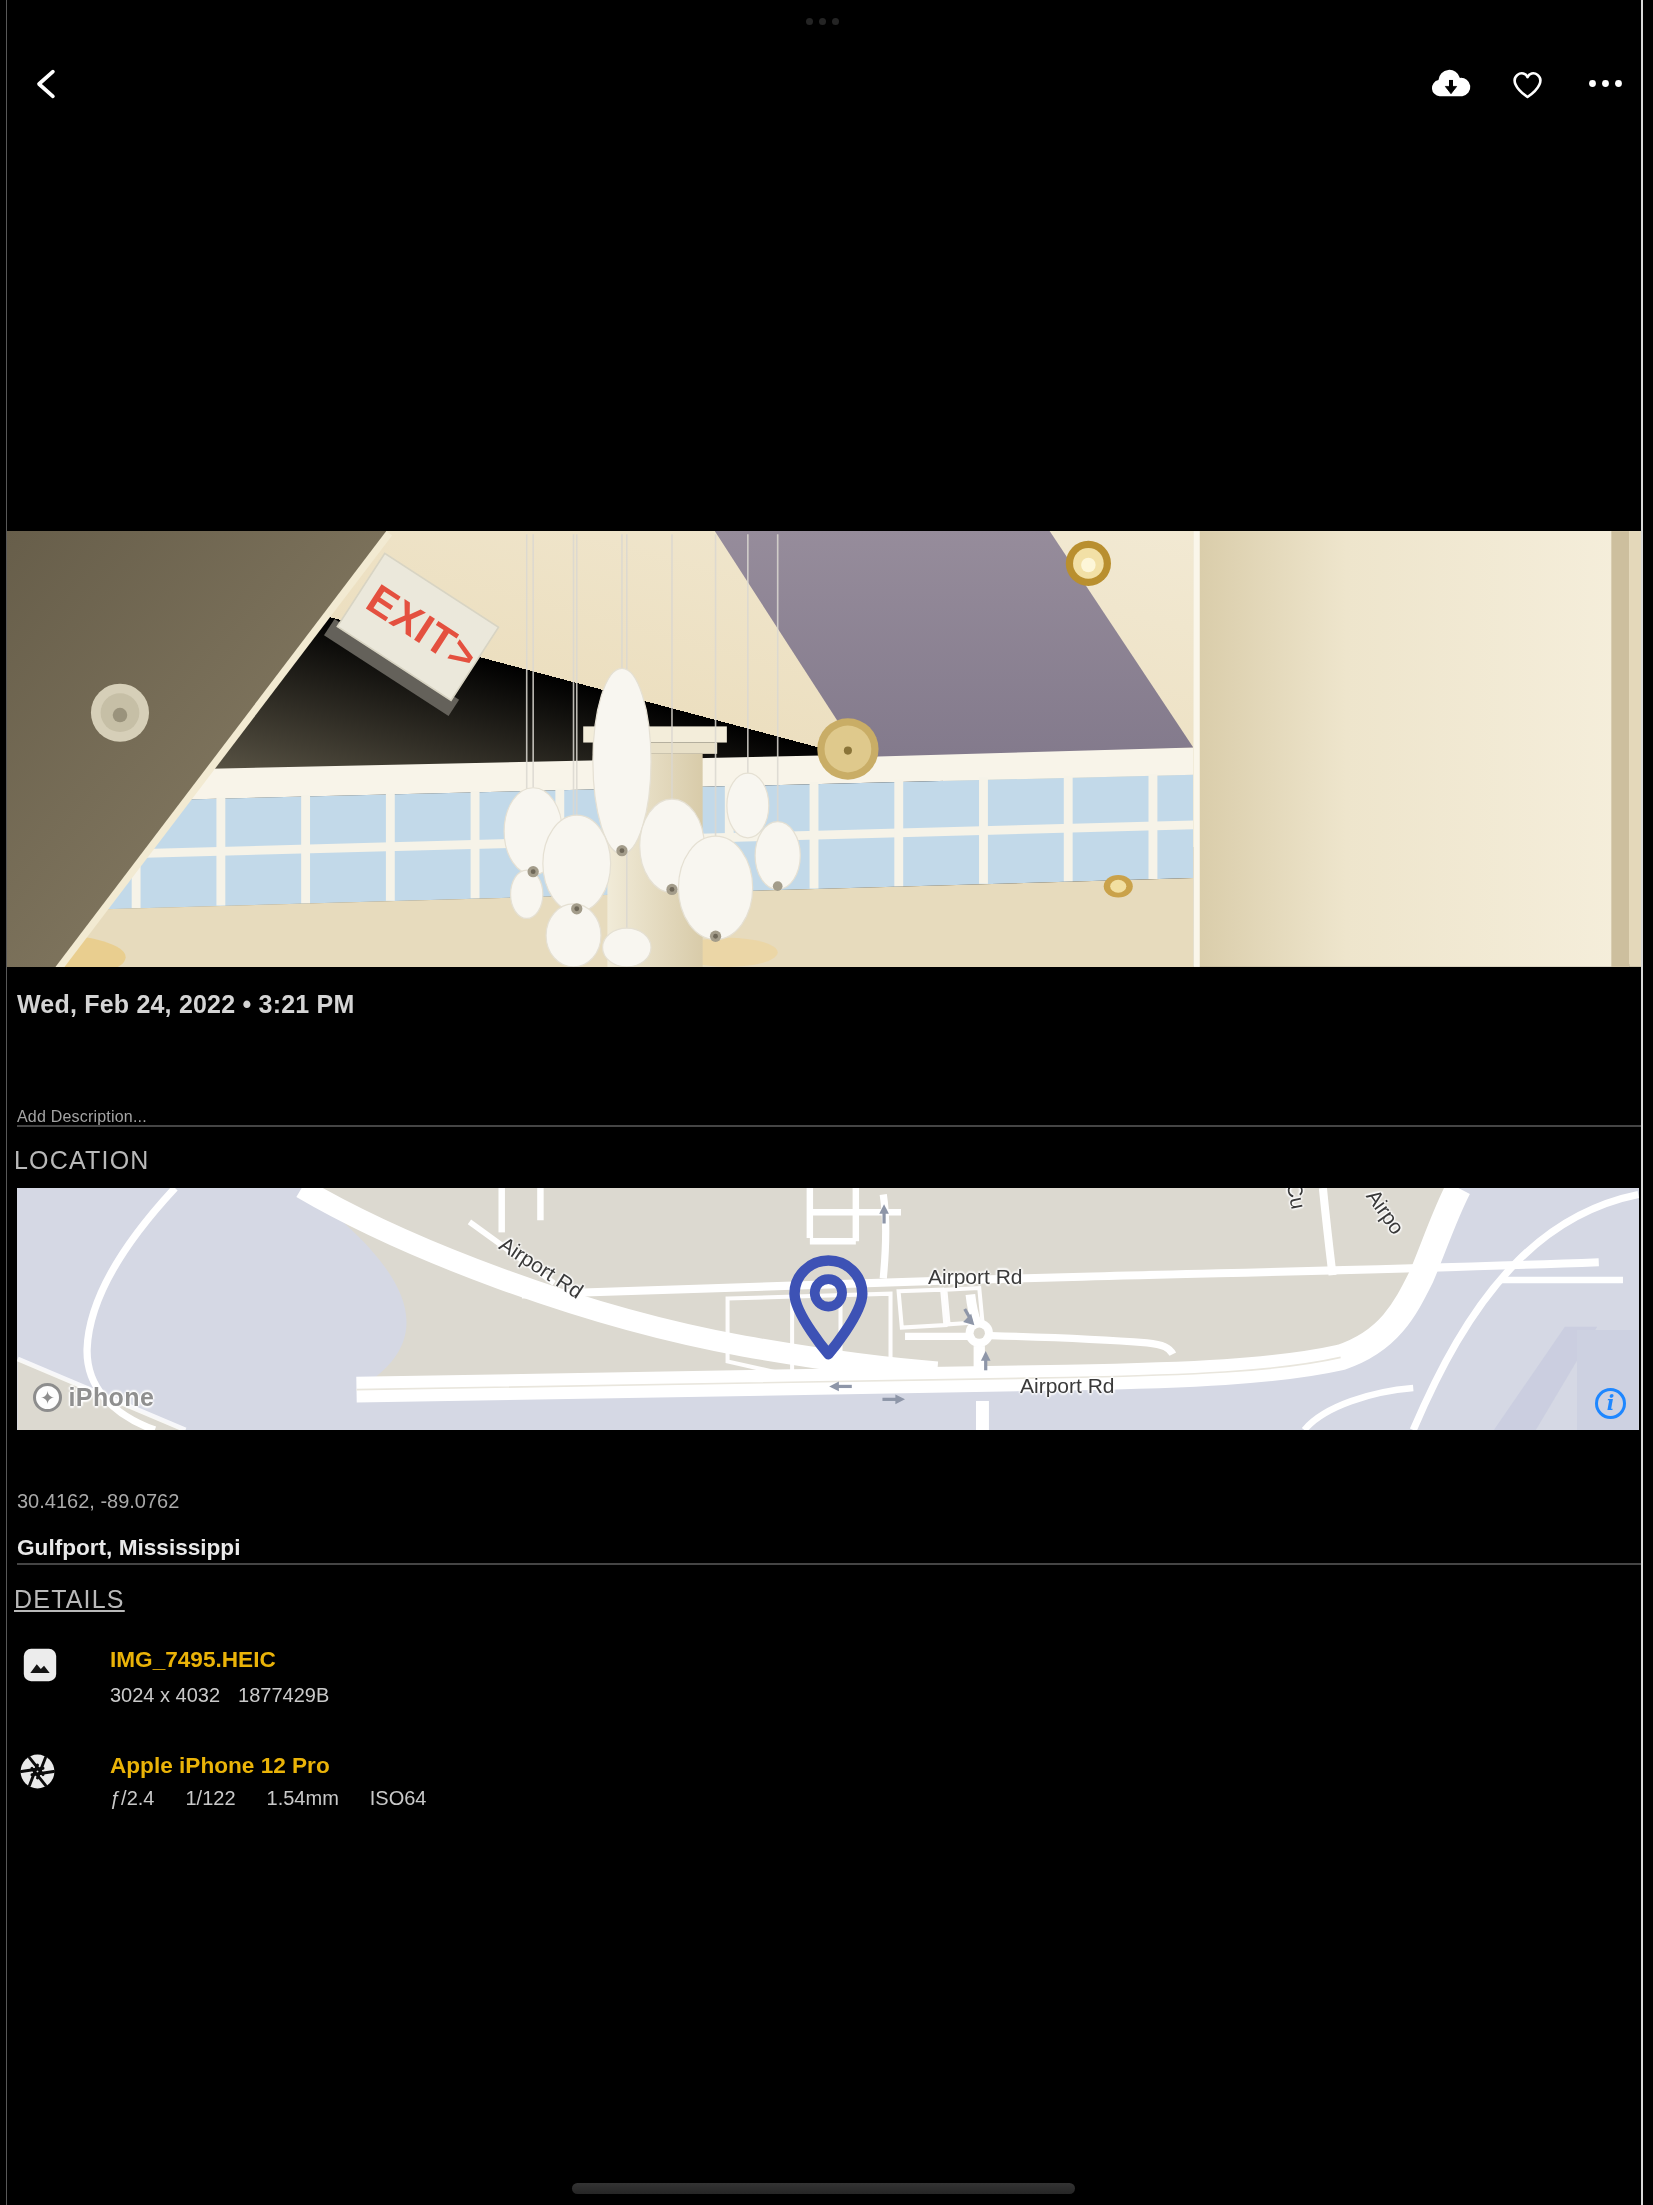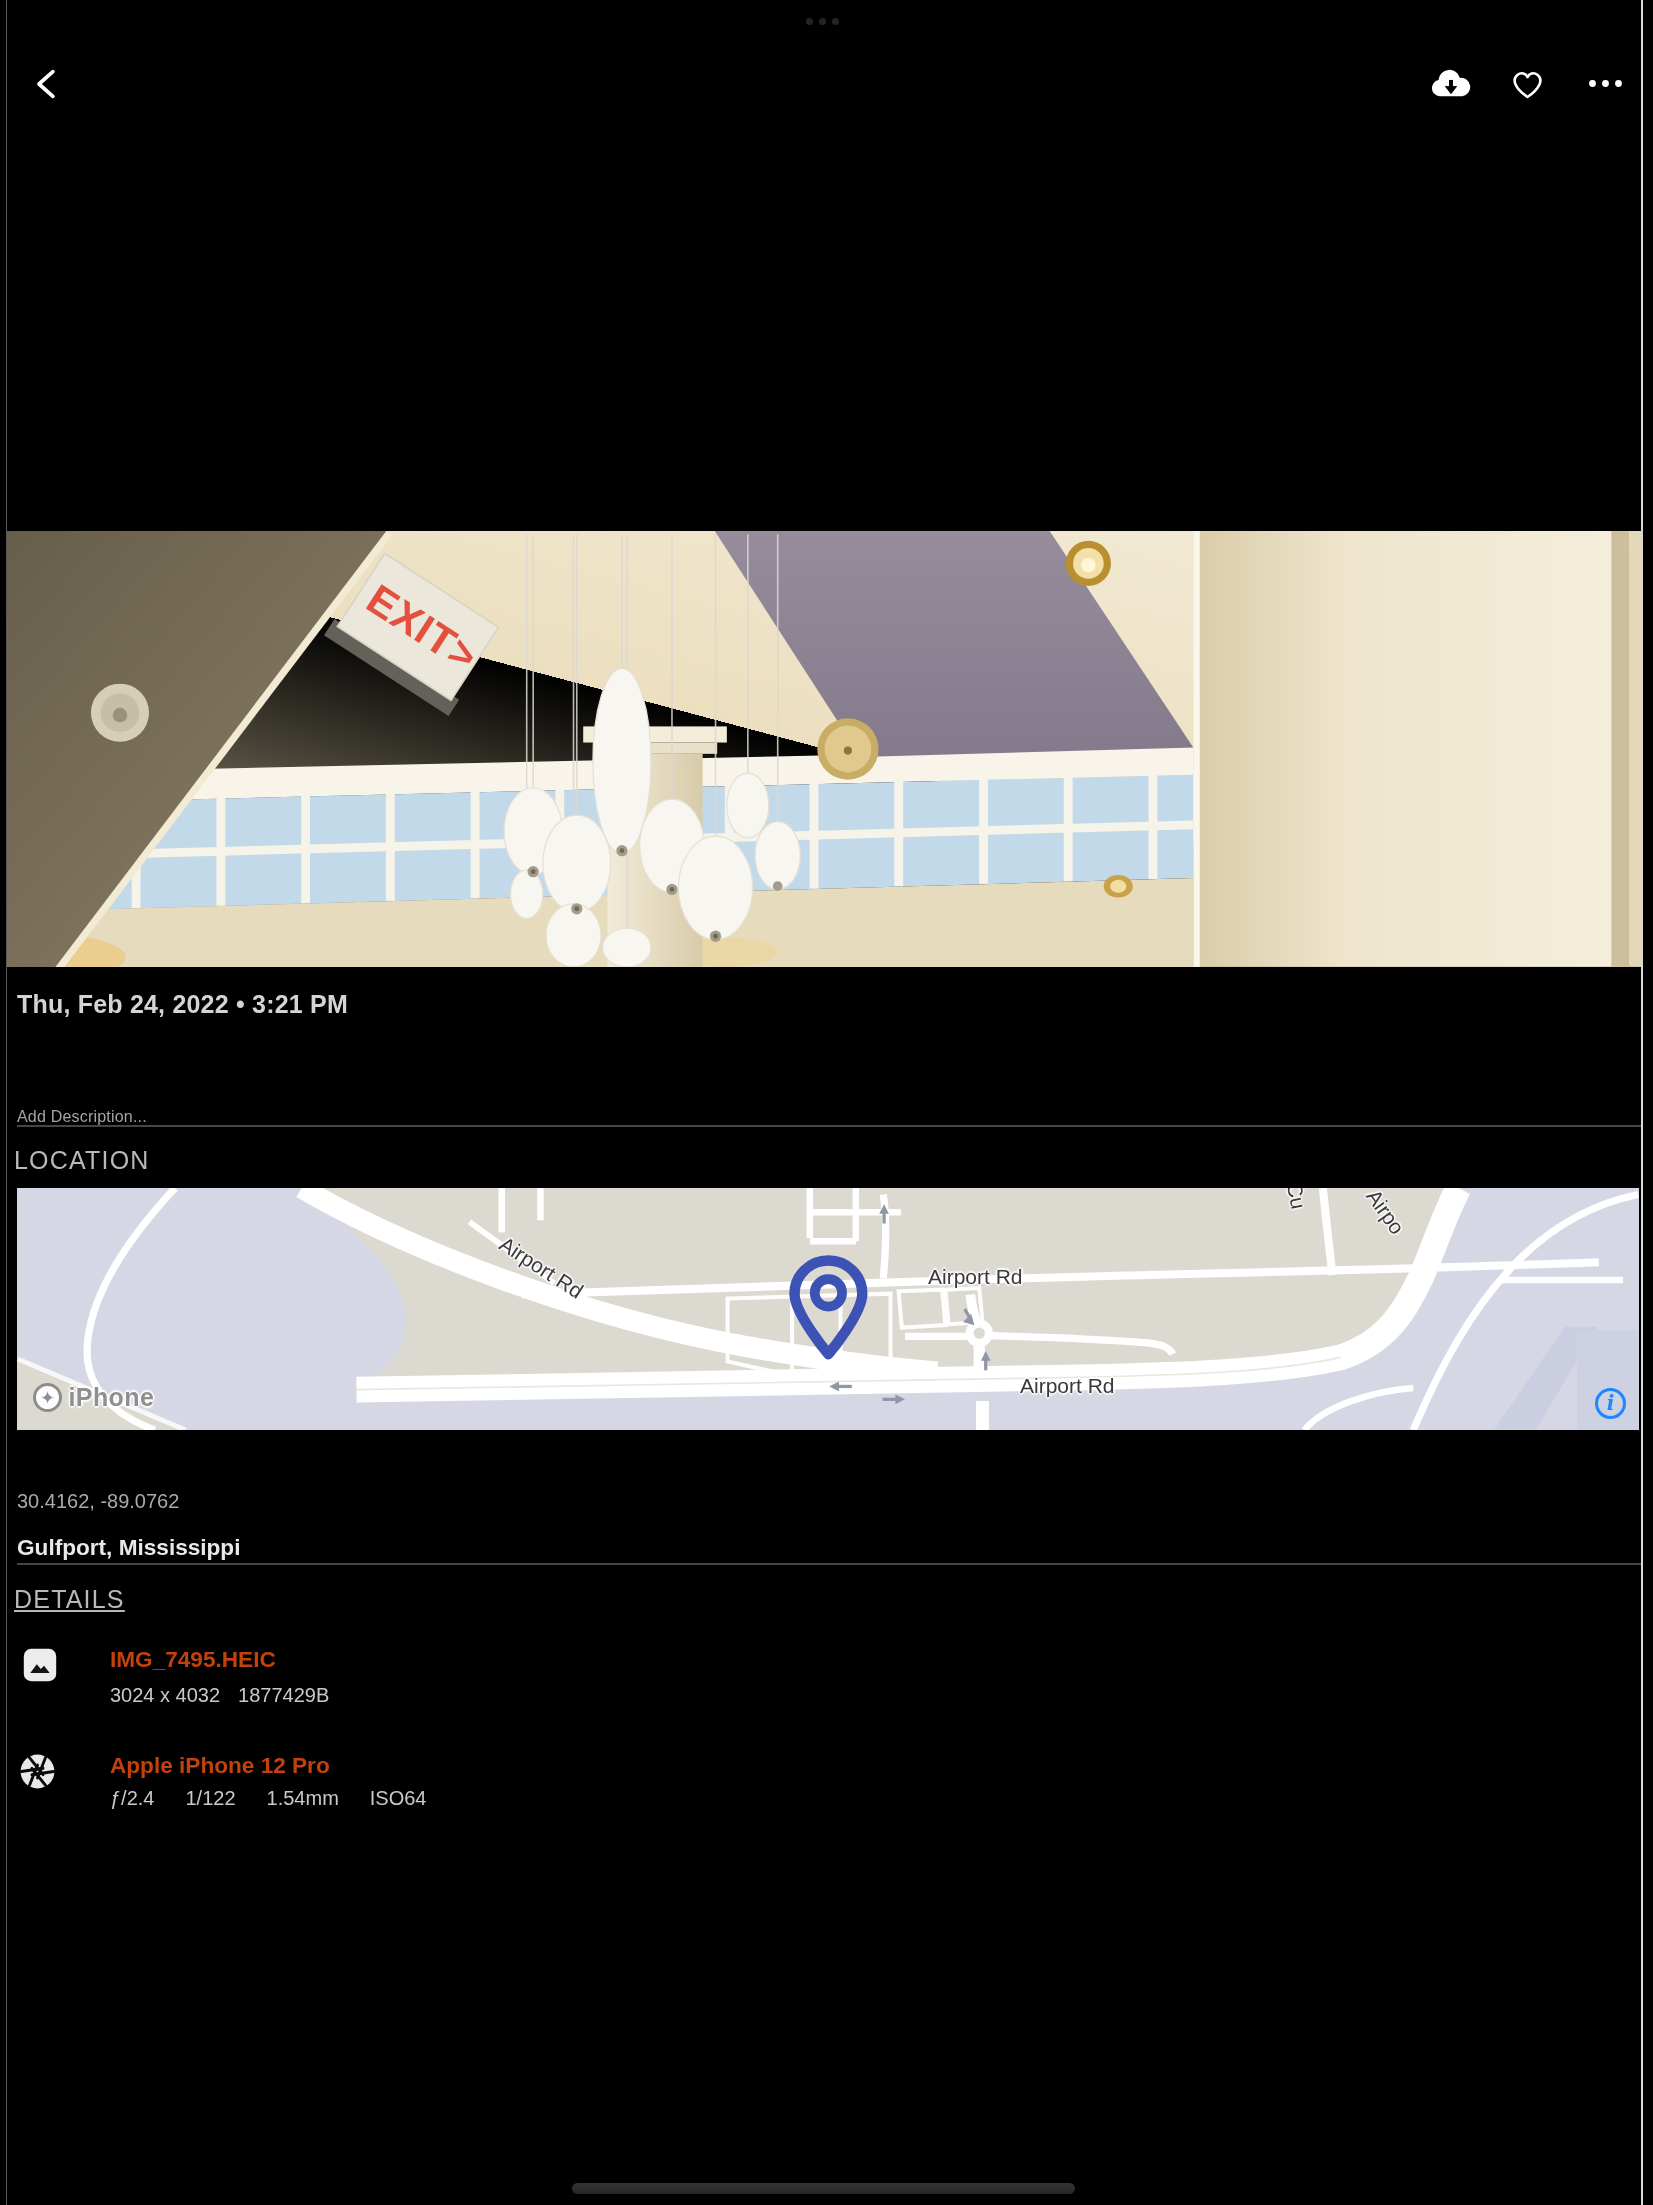--- a/index.html
+++ b/index.html
@@ -42,21 +42,21 @@
   .attribution{position:absolute;left:16px;bottom:18px;display:flex;align-items:center;gap:6.5px;}
   .mb-circle{width:29px;height:29px;border-radius:50%;background:#fdfdfd;border:3.2px solid #8d8d8d;
       color:#8d8d8d;font-size:18px;display:flex;align-items:center;justify-content:center;box-sizing:border-box;}
   .mb-word{font-size:25px;font-weight:700;color:#8f8f8f;letter-spacing:0.4px;
       text-shadow:-1.6px 0 1.6px #fff,1.6px 0 1.6px #fff,0 -1.6px 1.6px #fff,0 1.6px 1.6px #fff;}
   .map-info{position:absolute;right:13px;bottom:11.3px;width:31px;height:31px;border-radius:50%;
       border:3.2px solid #1e87ff;color:#1e87ff;box-sizing:border-box;display:flex;align-items:center;
       justify-content:center;font-family:"DejaVu Serif",serif;font-weight:700;font-size:20px;font-style:italic;}
 
   
-  .detail-row-title{left:110px;font-size:22.6px;font-weight:700;color:#c2410c;}
+  .detail-row-title{left:110px;font-size:22.6px;font-weight:700;color:#eab308;}
   .detail-row-sub{left:110px;font-size:20px;color:#c9c9c9;}
   .detail-row-sub span{margin-right:18px;}
   .detail-row-sub .wide{margin-right:31px;}
   .file-icon{left:22.6px;top:1648px;}
   .cam-icon{left:19.4px;top:1753px;}
 </style>
 </head>
 <body>
 
 <div class="abs mt-dots">
@@ -219,21 +219,21 @@
       <circle cx="955" cy="440" r="6" fill="#a39c8a"></circle>
     </g>
 
     <rect x="1470" y="0" width="540" height="540" fill="url(#colR)"></rect>
     <rect x="1470" y="0" width="8" height="540" fill="#faf6ea"></rect>
     <rect x="1988" y="0" width="22" height="540" fill="#cdbf9e"></rect>
     <rect x="2010" y="0" width="16" height="540" fill="#e4d8ba"></rect>
   </svg>
 </div>
 
-<div class="abs date-line">Thu, Feb 24, 2022 • 3:21 PM</div>
+<div class="abs date-line">Wed, Feb 24, 2022 • 3:21 PM</div>
 <div class="abs desc-line">Add Description...</div>
 
 <div class="abs divider" style="top:1125px;"></div>
 <div class="abs sec-label" style="top:1146px;">LOCATION</div>
 
 <div class="abs map">
   <svg width="1622" height="242" viewBox="0 0 2009 300">
 
     <path d="M352,0 H1786 C1768,35 1755,75 1740,110 C1720,150 1700,190 1630,212 C1400,234 900,246 420,250 C560,170 430,60 352,0 Z" fill="#dcd9d0"></path>
     <polygon points="0,212 205,300 0,300" fill="#dcd9d0"></polygon>

